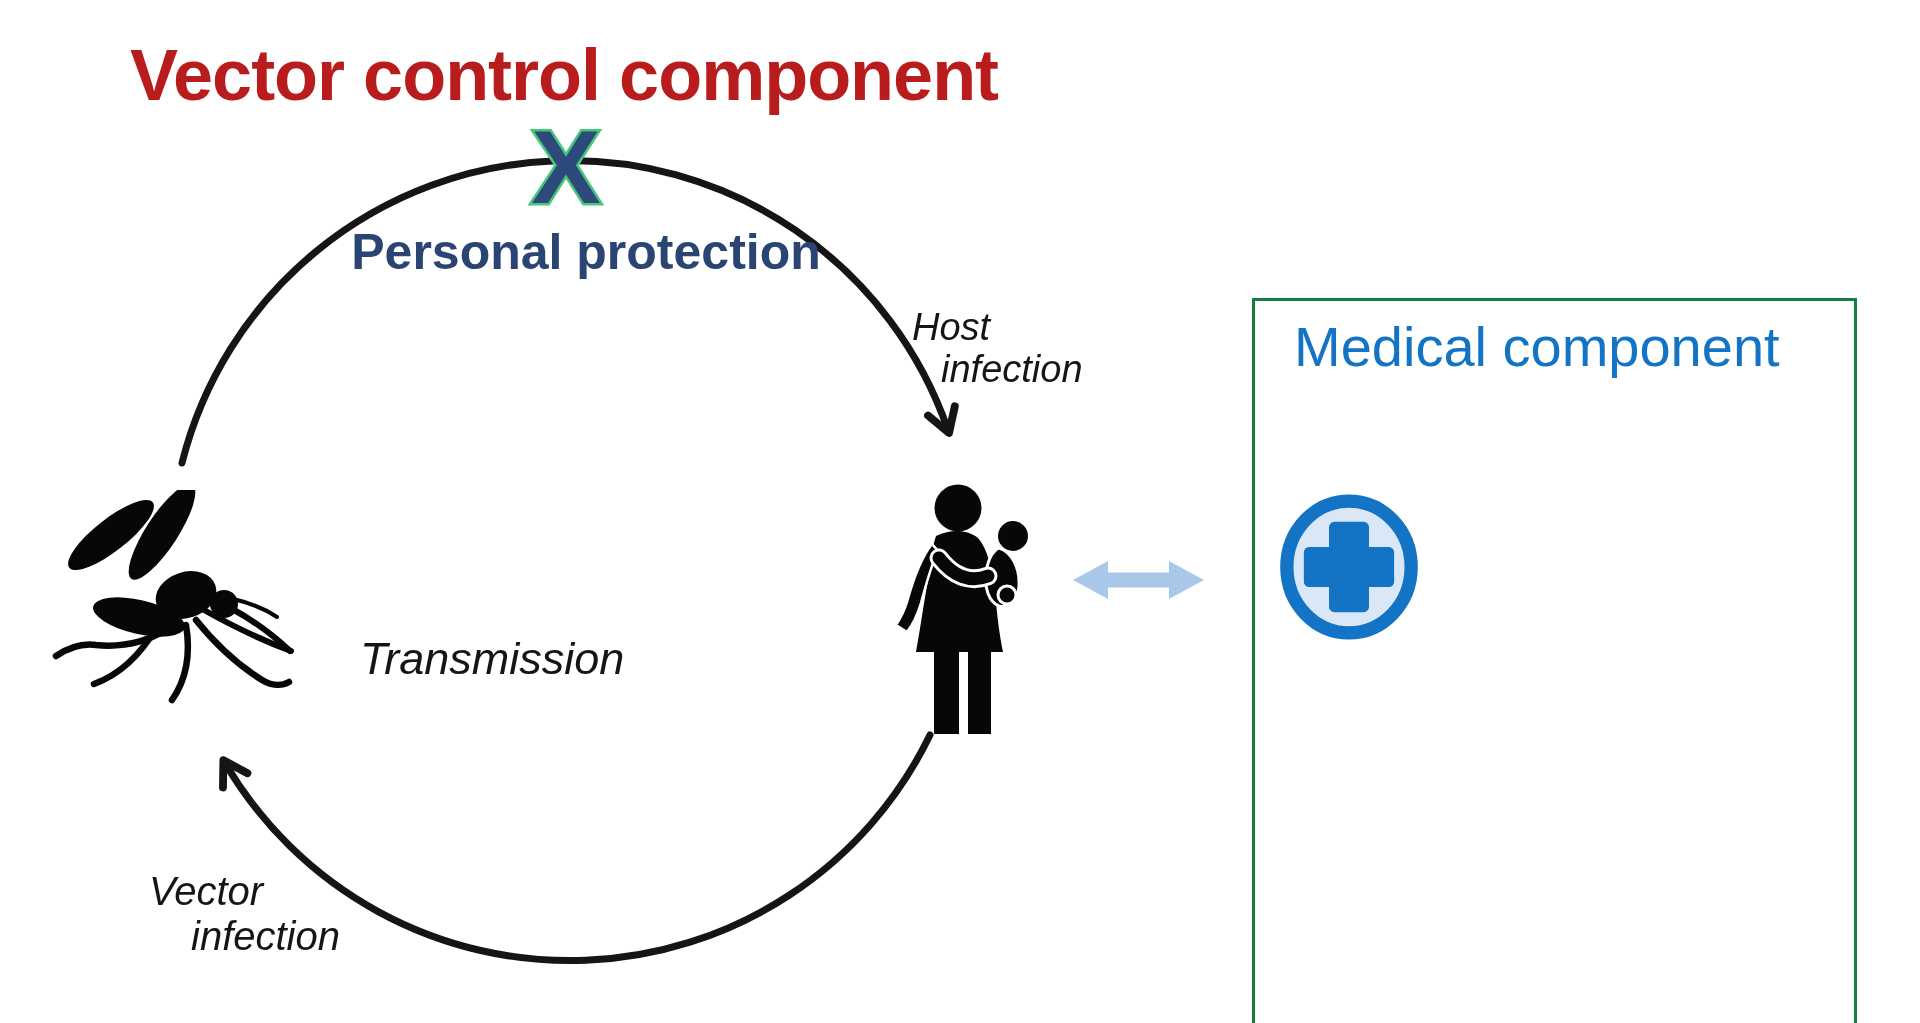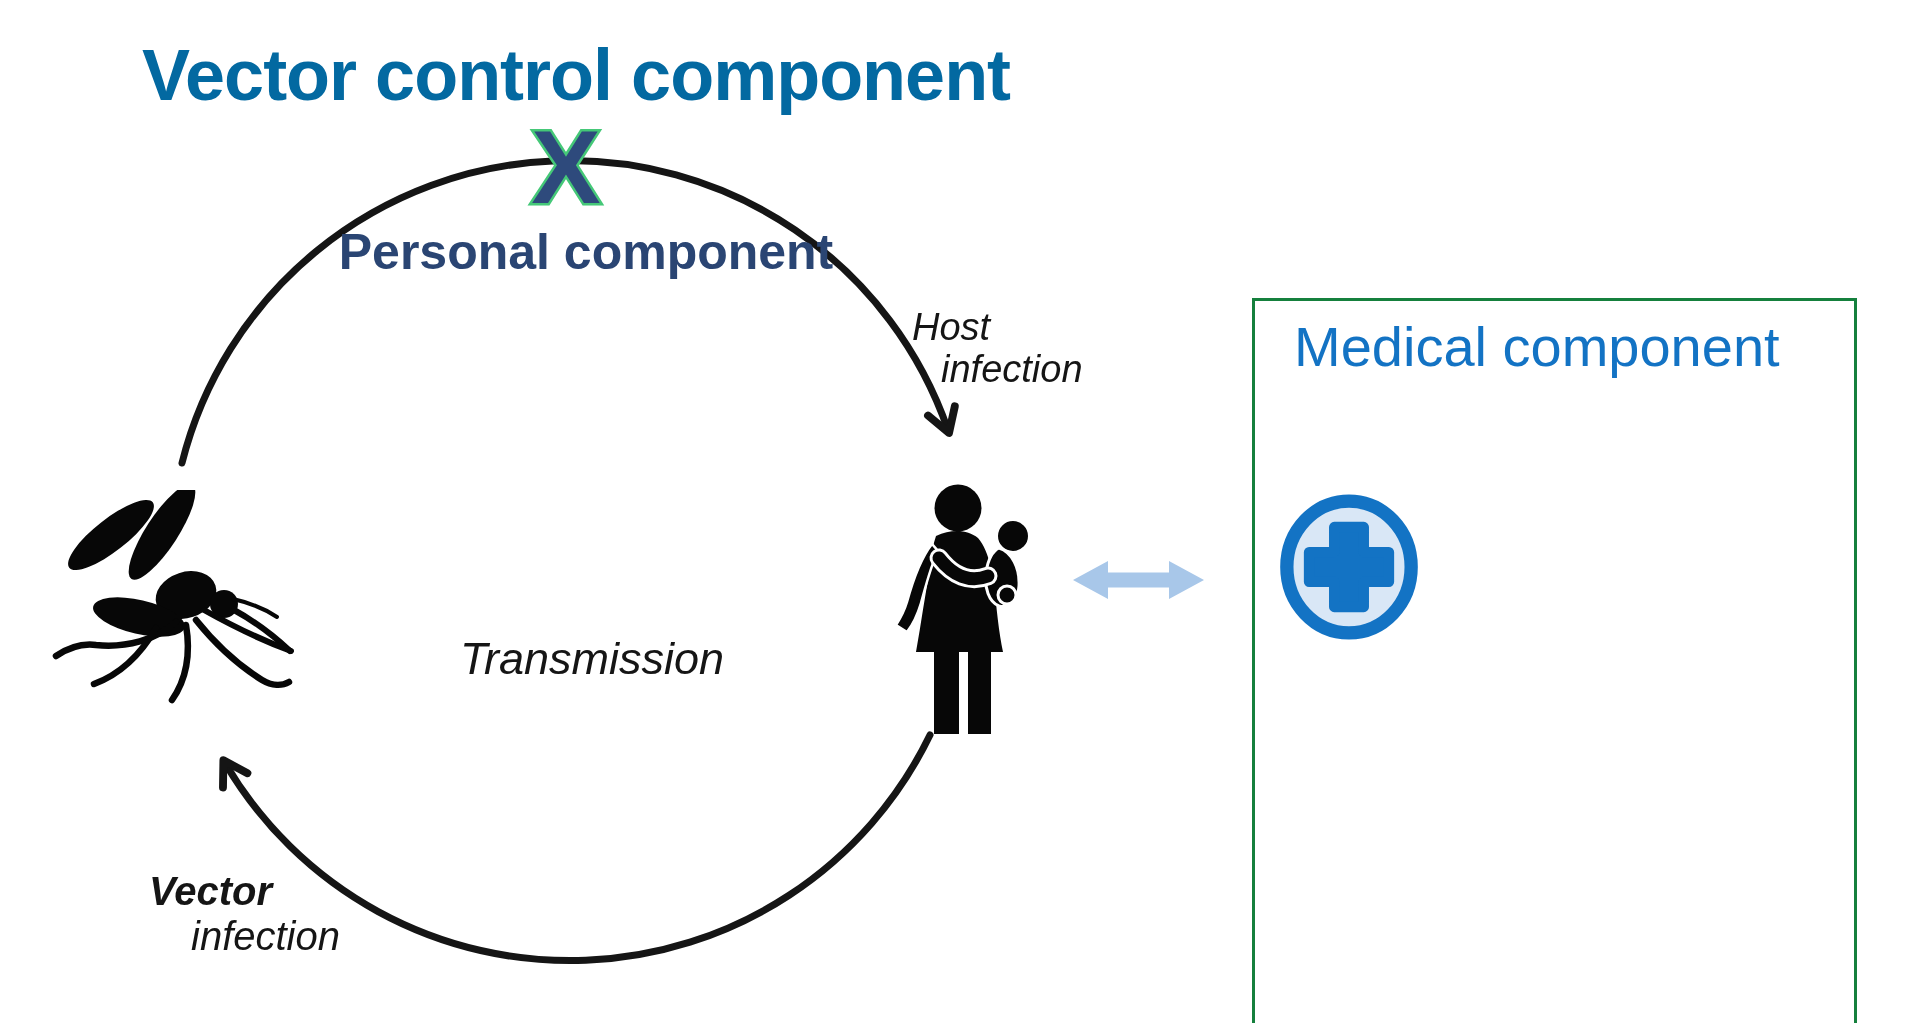--- a/index.html
+++ b/index.html
@@ -3,34 +3,34 @@
 <meta charset="utf-8">
 <style>
   html,body{margin:0;padding:0;background:#fff;}
   #stage{
     position:relative;width:1920px;height:1023px;background:#ffffff;overflow:hidden;
     font-family:"Liberation Sans",sans-serif;
   }
   .abs{position:absolute;}
   
   .main-title{
-    left:130px;top:34px;font-size:72px;font-weight:bold;color:#0369a1;
-    letter-spacing:-1px;white-space:nowrap;margin-left:12px;
+    left:130px;top:34px;font-size:72px;font-weight:bold;color:#b91c1c;
+    letter-spacing:-1px;white-space:nowrap;
   }
   
   .vc-block{
     left:286px;top:221px;width:600px;text-align:center;
     font-size:50px;font-weight:bold;color:#2a4573;line-height:63px;white-space:nowrap;
   }
   
   .ital{font-style:italic;color:#151515;white-space:nowrap;margin-top:32px;}
   .host-1{left:912px;top:274px;font-size:38px;}
   .host-2{left:941px;top:316px;font-size:38px;}
-  .trans-block{left:392px;top:591px;width:400px;text-align:center;font-size:45px;line-height:71px;}
-  .vec-1{left:149px;top:837px;font-size:40px;font-weight:bold;}
+  .trans-block{left:360px;top:591px;width:400px;font-size:45px;line-height:71px;}
+  .vec-1{left:149px;top:837px;font-size:40px;}
   .vec-2{left:191px;top:882px;font-size:40px;}
   
   .med-box{
     left:1252px;top:298px;width:605px;height:844px;
     border:3px solid #15803d;background:#ffffff;box-sizing:border-box;
   }
   .med-title{left:39px;top:13px;font-size:56px;color:#1373c4;white-space:nowrap;}
   .med-icon{left:18px;top:192px;}
   .med-list{left:32px;top:371px;font-size:45px;color:#1373c4;line-height:71px;white-space:nowrap;}
   svg{display:block;}
@@ -51,21 +51,21 @@
     <path d="M 182 463 A 400 400 0 0 1 948 430" fill="none" stroke="#151515" stroke-width="7" stroke-linecap="round" marker-end="url(#vee)"></path>
 
     <path d="M 930 735 A 400 400 0 0 1 225 763" fill="none" stroke="#151515" stroke-width="7" stroke-linecap="round" marker-end="url(#vee)"></path>
 
     <text x="566" y="203" text-anchor="middle" font-family="Liberation Sans, sans-serif" font-size="104" font-weight="bold" fill="#2e4a7c" stroke="#45c878" stroke-width="5" paint-order="stroke">X</text>
   </svg>
 
   <div class="abs main-title">Vector control component</div>
 
   <div class="abs vc-block">
-    <div>Personal component</div>
+    <div>Personal protection</div>
   </div>
 
   <div class="abs ital host-1">Host</div>
   <div class="abs ital host-2">infection</div>
 
   <div class="abs ital trans-block">
     <div>Transmission</div>
   </div>
 
   <div class="abs ital vec-1">Vector</div>

